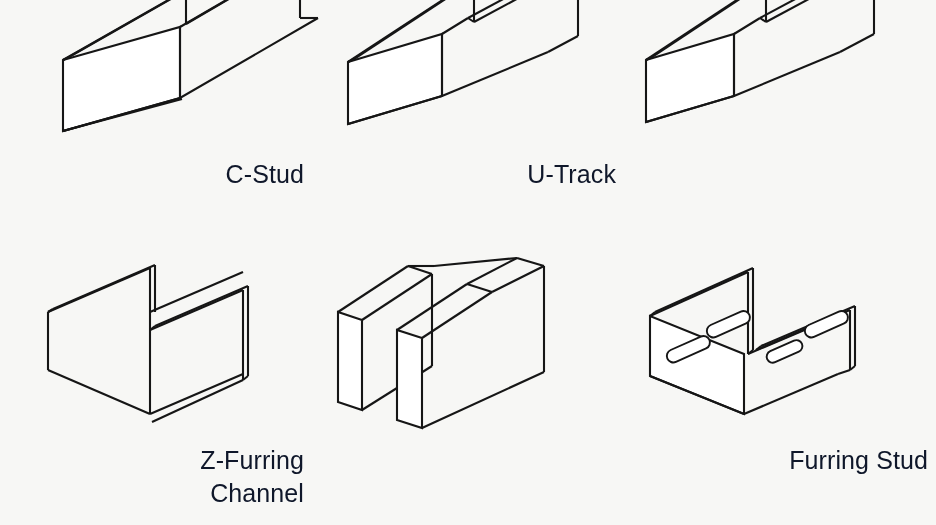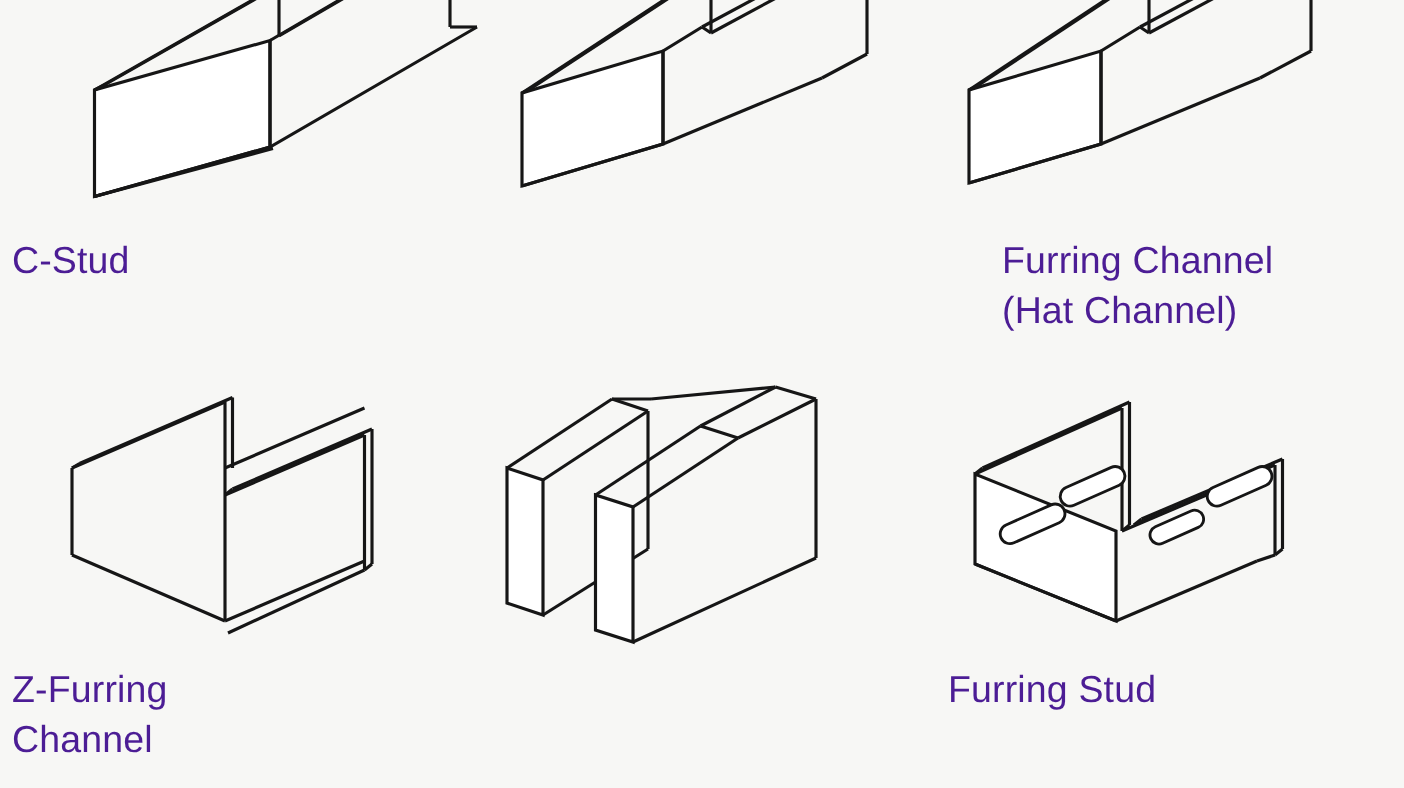--- a/index.html
+++ b/index.html
@@ -73,22 +73,22 @@
     stroke-width: 2.1;
     stroke-linejoin: miter;
   }
   .slot {
     fill: #ffffff;
     stroke: #161616;
     stroke-width: 1.9;
   }
 
   .caption {
-    text-align: left;
-    color: #4c1d95;
+    text-align: right;
+    color: #0f172a;
     font-size: 25px;
     line-height: 33px;
     letter-spacing: 0.1px;
     font-weight: 400;
     white-space: pre-line;
     padding: 0 8px;
     box-sizing: border-box;
     width: 312px;
   }
   .row-top .caption { margin-top: 6px; }
@@ -153,20 +153,21 @@
             <path class="ln" d="M 162,22 L 266,-34"></path>
             <path class="ln" d="M 156,18 L 162,22"></path>
 
             <path class="ln" d="M 162,22 L 162,-18"></path>
             <path class="ln" d="M 266,-34 L 266,36"></path>
             <path class="ln" d="M 236,52 L 266,36"></path>
             <path class="ln" d="M 236,52 L 236,52"></path>
           </g>
         </svg>
       </div>
+      <div class="caption">U-Track</div>
     </div>
 
     <div class="cell">
       <div class="figure">
         <svg viewBox="0 0 312 152" preserveAspectRatio="xMidYMid meet">
           <g>
 
             <path class="face" d="M 22,60 L 22,122 L 110,96 L 110,34 Z"></path>
             <path class="ln" d="M 22,60 L 140,-18"></path>
             <path class="ln" d="M 28,57 L 146,-21"></path>
@@ -180,22 +181,20 @@
             <path class="ln" d="M 136,18 L 244,-40"></path>
             <path class="ln" d="M 142,22 L 250,-36"></path>
             <path class="ln" d="M 136,18 L 142,22"></path>
             <path class="ln" d="M 142,22 L 142,-18"></path>
 
             <path class="ln" d="M 250,-36 L 250,34"></path>
             <path class="ln" d="M 216,52 L 250,34"></path>
           </g>
         </svg>
       </div>
-      <div class="caption cap-wide">Furring Channel
-(Hat Channel)</div>
     </div>
 
   </div>
 
   <div class="row row-bot">
 
     <div class="cell">
       <div class="figure">
         <svg viewBox="0 0 312 178" preserveAspectRatio="xMidYMid meet">
           <g>

